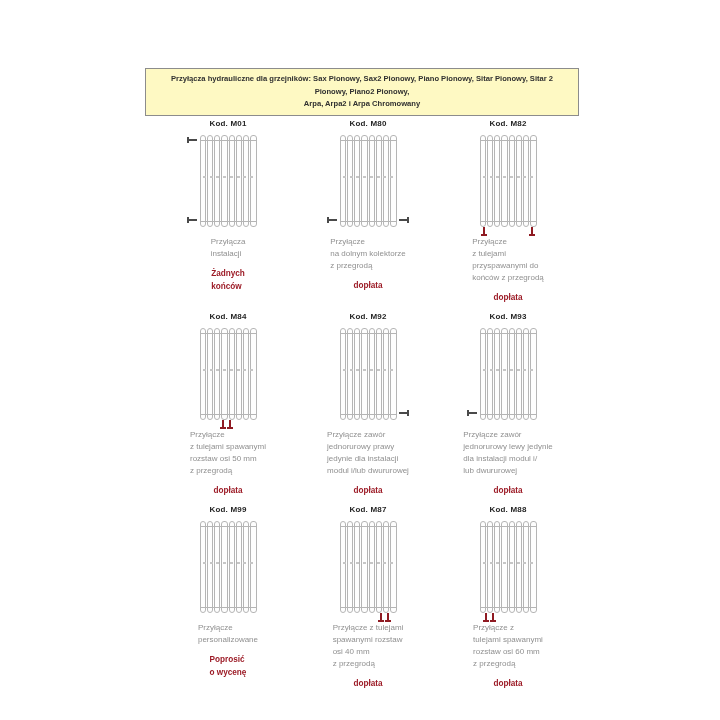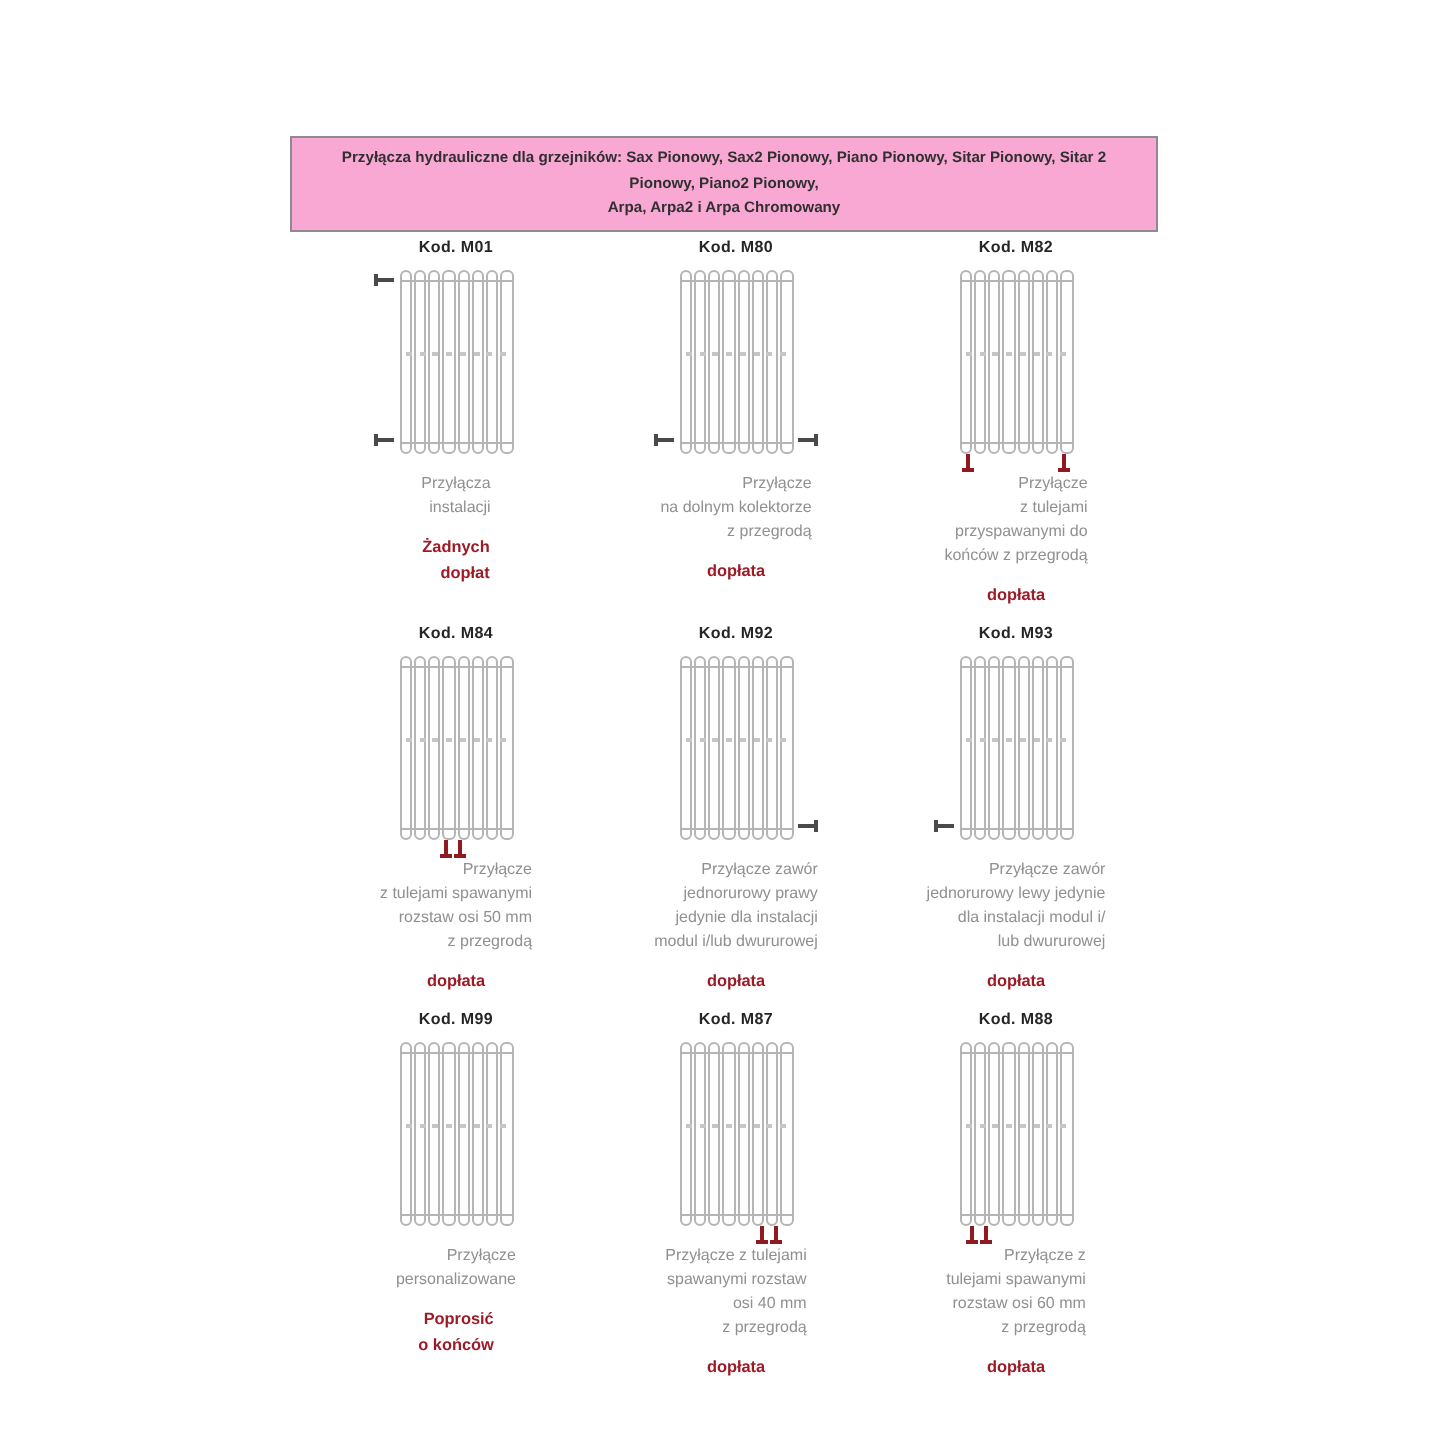--- a/index.html
+++ b/index.html
@@ -8,31 +8,31 @@
     font-family:"Liberation Sans", sans-serif;position:relative;
     -webkit-font-smoothing:antialiased;
   }
   .page{position:absolute;inset:0;}
 
   
   .header-box{
     position:absolute;left:145px;top:68px;width:416px;
     border:1px solid #8c8c8c;padding:4px 8px;
     text-align:center;font-size:7.6px;font-weight:bold;color:#303030;
-    line-height:1.65;white-space:pre-line;background:#f9a8d4;
+    line-height:1.65;white-space:pre-line;background:#fef9c3;
   }
 
   
   .grid{
     position:absolute;left:158px;top:110px;width:420px;
     display:grid;grid-template-columns:repeat(3,140px);grid-auto-rows:193px;
   }
   .cell{
     display:flex;flex-direction:column;align-items:center;
-    padding-top:9px;text-align:right;
+    padding-top:9px;text-align:left;
   }
   .kod{font-size:8px;font-weight:bold;color:#262626;letter-spacing:.2px;}
   .desc{font-size:8px;color:#909090;line-height:1.5;white-space:pre-line;margin-top:9px;}
   .note{font-size:8.2px;font-weight:bold;color:#9c1b26;line-height:1.55;white-space:pre-line;margin-top:8px;}
 
   
   .radiator{position:relative;width:58px;height:92px;margin-top:7px;flex:none;}
   .tubes{display:flex;height:100%;}
   .tube{
     flex:1;margin:0 .5px;background:#fefefe;
@@ -93,21 +93,21 @@
             <span class="tick"></span>
             <span class="tick"></span>
           </div>
         <div></div>
       <div class="stub-h left top"></div>
           <div class="stub-h left bottom"></div>
         </div>
       <div class="desc">Przyłącza
 instalacji</div>
       <div class="note">Żadnych
-dopłat</div>
+końców</div>
     </div>
 
     <div class="cell">
       <div class="kod">Kod. M80</div>
       <div class="radiator">
         <div class="tubes">
             <span class="tube"></span>
             <span class="tube"></span>
             <span class="tube"></span>
             <span class="tube"></span>
@@ -303,21 +303,21 @@
             <span class="tick"></span>
             <span class="tick"></span>
             <span class="tick"></span>
             <span class="tick"></span>
           </div>
         <div></div>
       </div>
       <div class="desc">Przyłącze
 personalizowane</div>
       <div class="note">Poprosić
-o końców</div>
+o wycenę</div>
     </div>
 
     <div class="cell">
       <div class="kod">Kod. M87</div>
       <div class="radiator">
         <div class="tubes">
             <span class="tube"></span>
             <span class="tube"></span>
             <span class="tube"></span>
             <span class="tube"></span>

